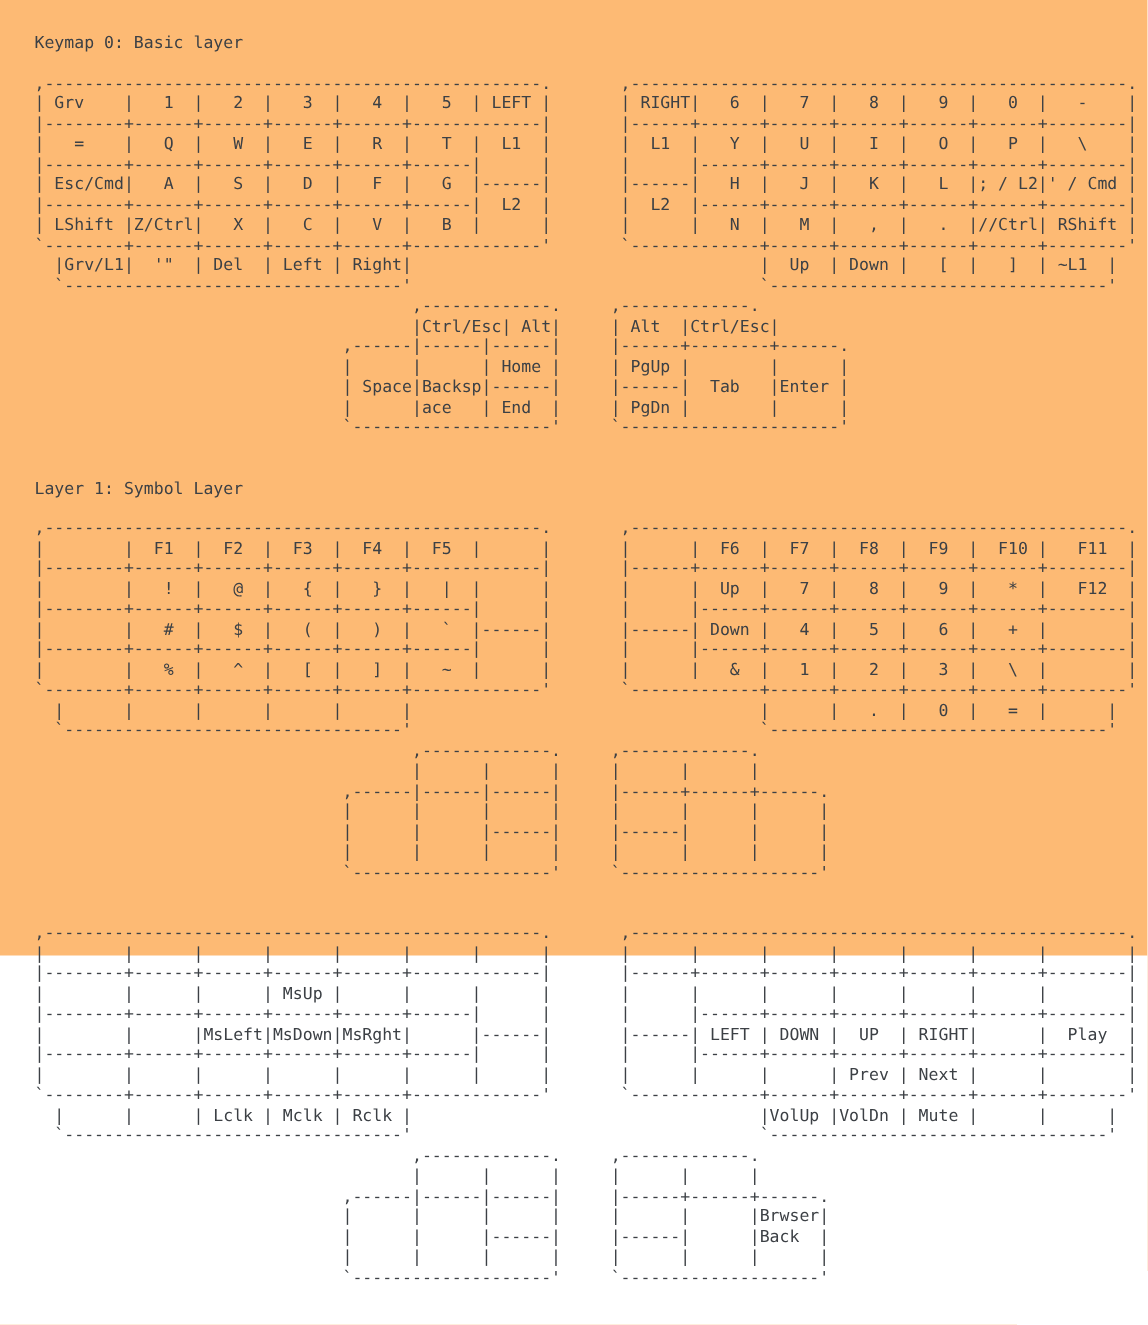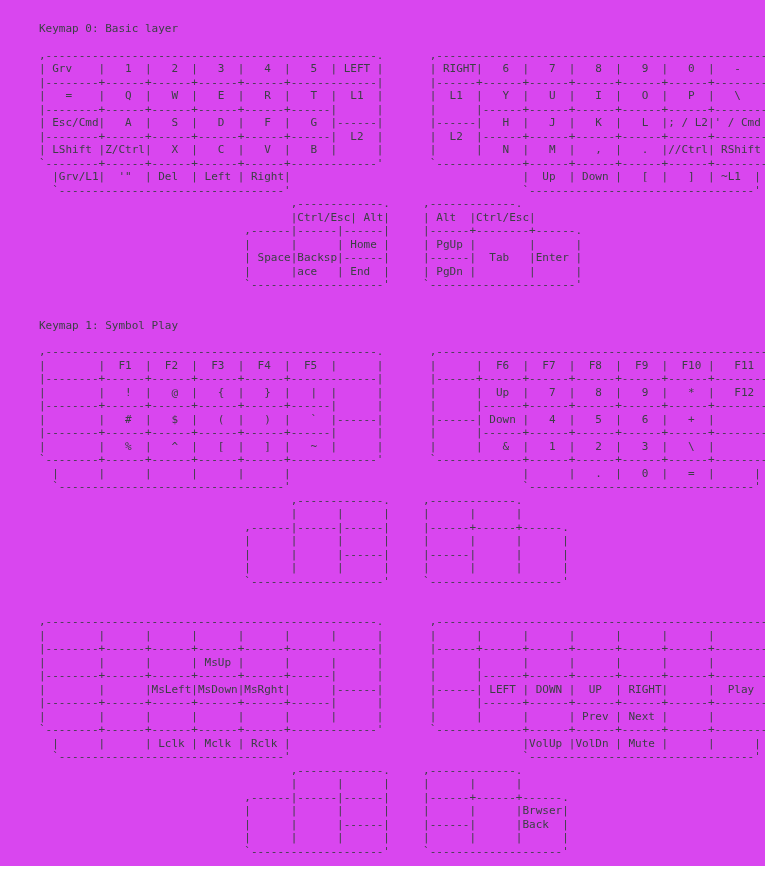--- a/index.html
+++ b/index.html
@@ -8,23 +8,23 @@
     background: #ffffff;
   }
   body {
     width: 765px;
     height: 883px;
     overflow: hidden;
   }
   .page {
     box-sizing: border-box;
     width: 765px;
-    height: 866px;
-    padding: 22px 0 0 39px;
-    background: #d946ef;
+    height: 637px;
+    padding: 22px 0 0 23px;
+    background: #fdba74;
   }
   .keymap-section {
     margin: 0 0 27px 0;
   }
   .keymap-title {
     font-family: "DejaVu Sans Mono", "Liberation Mono", monospace;
     font-size: 11px;
     line-height: 13.5px;
     color: #3c4045;
     white-space: pre;
@@ -60,21 +60,21 @@
                                       ,-------------.     ,-------------.
                                       |Ctrl/Esc| Alt|     | Alt  |Ctrl/Esc|
                                ,------|------|------|     |------+--------+------.
                                |      |      | Home |     | PgUp |        |      |
                                | Space|Backsp|------|     |------|  Tab   |Enter |
                                |      |ace   | End  |     | PgDn |        |      |
                                `--------------------'     `----------------------'</pre>
   </div>
 
   <div class="keymap-section">
-    <div class="keymap-title">Keymap 1: Symbol Play</div>
+    <div class="keymap-title">Layer 1: Symbol Layer</div>
     <pre class="keymap-ascii">,--------------------------------------------------.       ,--------------------------------------------------.
 |        |  F1  |  F2  |  F3  |  F4  |  F5  |      |       |      |  F6  |  F7  |  F8  |  F9  |  F10 |   F11  |
 |--------+------+------+------+------+-------------|       |------+------+------+------+------+------+--------|
 |        |   !  |   @  |   {  |   }  |   |  |      |       |      |  Up  |   7  |   8  |   9  |   *  |   F12  |
 |--------+------+------+------+------+------|      |       |      |------+------+------+------+------+--------|
 |        |   #  |   $  |   (  |   )  |   `  |------|       |------| Down |   4  |   5  |   6  |   +  |        |
 |--------+------+------+------+------+------|      |       |      |------+------+------+------+------+--------|
 |        |   %  |   ^  |   [  |   ]  |   ~  |      |       |      |   &amp;  |   1  |   2  |   3  |   \  |        |
 `--------+------+------+------+------+-------------'       `-------------+------+------+------+------+--------'
   |      |      |      |      |      |                                   |      |   .  |   0  |   =  |      |

